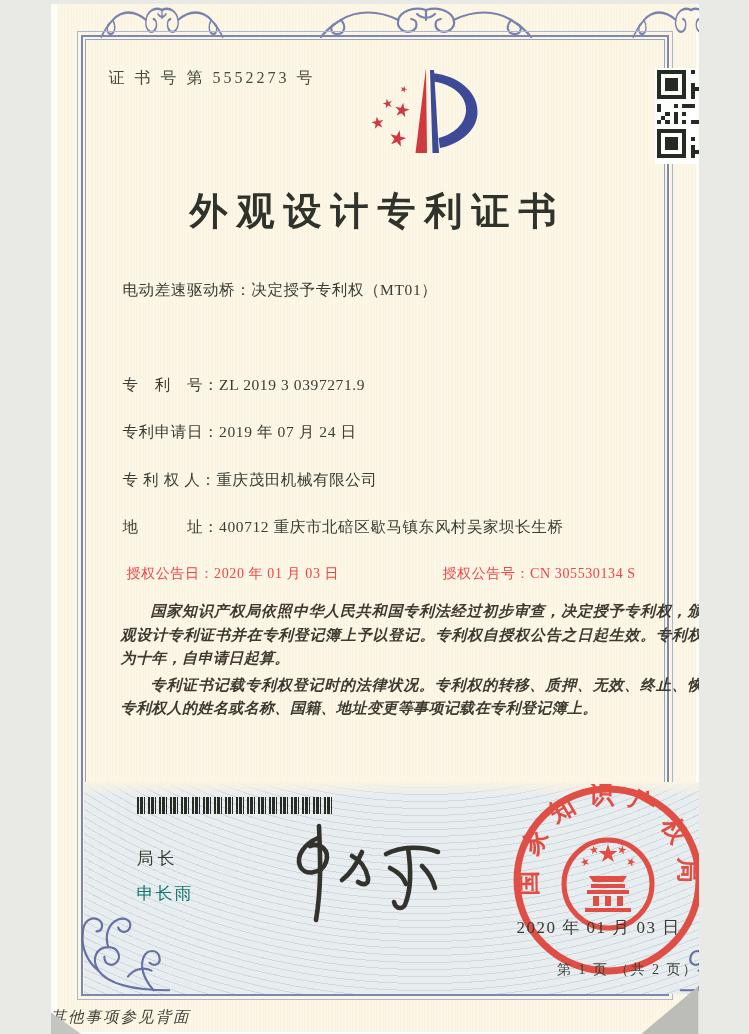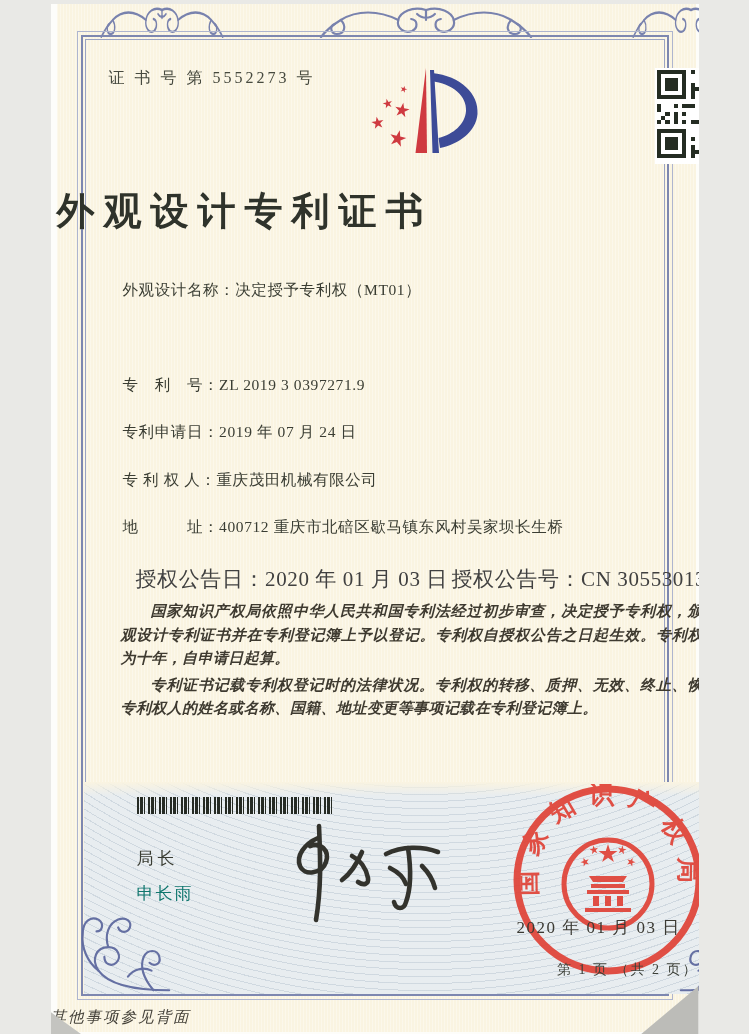--- a/index.html
+++ b/index.html
@@ -12,27 +12,27 @@
   .frame::after{content:"";position:absolute;inset:2px;border:1px solid #9aa3c2;}
   .orn-top{position:absolute;top:0;}
   .corner-fl{position:absolute;}
   .band{position:absolute;left:33px;top:778px;width:682px;height:212px;background:#e8edf0;
         background-image:repeating-radial-gradient(circle at 50% -520px,rgba(110,135,160,.20) 0 1px,rgba(0,0,0,0) 1px 7px);}
   .band::before{content:"";position:absolute;left:0;right:0;top:0;height:14px;
         background:linear-gradient(180deg,#faf4e1,rgba(250,244,225,0));}
   .cert-no{position:absolute;left:58px;top:64px;font-size:16px;letter-spacing:3px;color:#474a3f;white-space:pre;}
   .logo{position:absolute;left:318px;top:50px;width:118px;height:106px;}
   .qr{position:absolute;left:604px;top:64px;width:92px;height:92px;background:#fff;padding:2px;}
-  .doc-title{position:absolute;left:0;right:0;top:182px;text-align:left;font-size:38px;font-weight:700;
+  .doc-title{position:absolute;left:0;right:0;top:182px;text-align:center;font-size:38px;font-weight:700;
              color:#2f332b;letter-spacing:9px;padding-left:6px;}
   .row{position:absolute;left:72px;right:50px;font-size:15.5px;color:#3a3d33;letter-spacing:.6px;}
   .row .lab{white-space:pre;}
   .row .val{white-space:pre;}
   .r0{top:276px}.r1{top:323px}.r2{top:371px}.r3{top:418px}.r4{top:466px}.r5{top:513px}
-  .grant{position:absolute;top:561px;left:85px;right:50px;font-size:21px;color:#404040;letter-spacing:.6px;}
+  .grant{position:absolute;top:561px;left:76px;right:50px;font-size:14px;color:#ef4444;letter-spacing:.6px;}
   .grant .gr-right{position:absolute;left:316px;top:0;white-space:pre;}
   .paras{position:absolute;left:70px;width:614px;top:596px;color:#3e3a30;}
   .paras p{margin:0 0 3px 0;font-size:15px;line-height:23.5px;text-indent:2em;font-style:italic;
            letter-spacing:.4px;text-align:justify;font-weight:bold;}
   .barcode{position:absolute;left:86px;top:793px;width:196px;height:17px;
            background:repeating-linear-gradient(90deg,#262b24 0 1.6px,rgba(0,0,0,0) 1.6px 3.2px,#262b24 3.2px 6px,rgba(0,0,0,0) 6px 7.2px,#262b24 7.2px 8.2px,rgba(0,0,0,0) 8.2px 11px);}
   .signer-title{position:absolute;left:86px;top:843px;font-size:17px;color:#3a3d33;letter-spacing:4px;}
   .signer-name{position:absolute;left:86px;top:878px;font-size:17px;color:#0f766e;letter-spacing:2px;}
   .sig{position:absolute;left:205px;top:818px;width:200px;height:104px;}
   .seal{position:absolute;left:450px;top:780px;width:214px;height:198px;}
@@ -216,21 +216,21 @@
           <rect x="12" y="20" width="1" height="1"></rect>
           <rect x="14" y="20" width="1" height="1"></rect>
           <rect x="16" y="20" width="1" height="1"></rect>
           <rect x="20" y="20" width="1" height="1"></rect>
         </g>
     </svg>
   </div>
 
   <div class="doc-title">外观设计专利证书</div>
 
-  <div class="row r0"><span class="lab">外观设计名称：</span><span class="val">决定授予专利权（MT01）</span></div>
+  <div class="row r0"><span class="lab">电动差速驱动桥：</span><span class="val">决定授予专利权（MT01）</span></div>
   <div class="row r2"><span class="lab">专　利　号：</span><span class="val">ZL 2019 3 0397271.9</span></div>
   <div class="row r3"><span class="lab">专利申请日：</span><span class="val">2019 年 07 月 24 日</span></div>
   <div class="row r4"><span class="lab">专 利 权 人：</span><span class="val">重庆茂田机械有限公司</span></div>
   <div class="row r5"><span class="lab">地　　　址：</span><span class="val">400712 重庆市北碚区歇马镇东风村吴家坝长生桥</span></div>
 
   <div class="grant">
     <span>授权公告日：</span><span>2020 年 01 月 03 日</span>
     <span class="gr-right"><span>授权公告号：</span><span>CN 305530134 S</span></span>
   </div>
 

